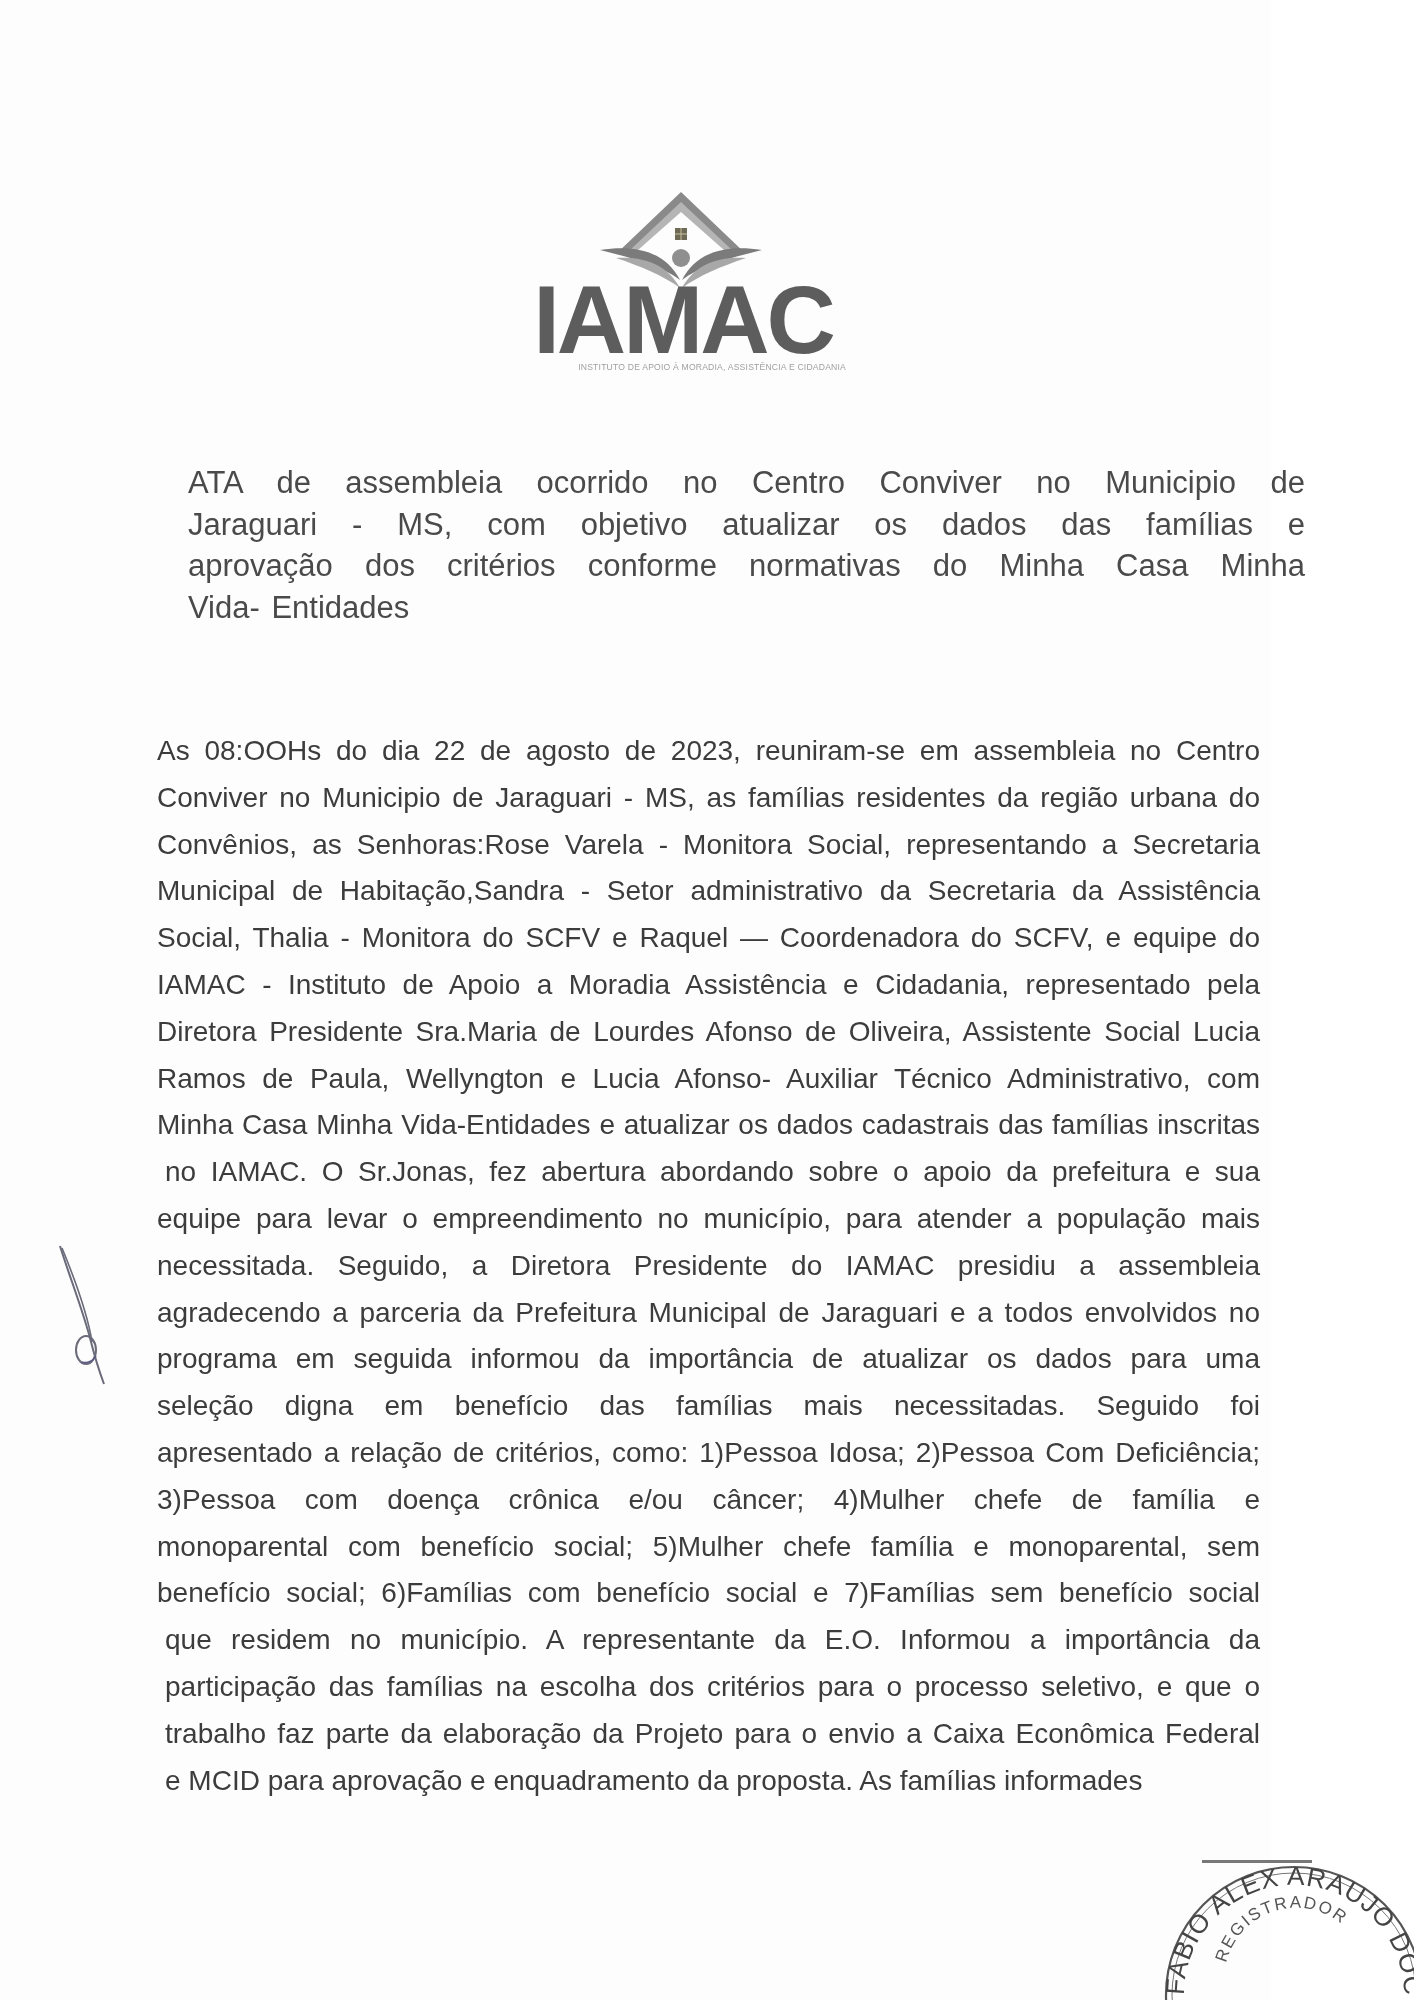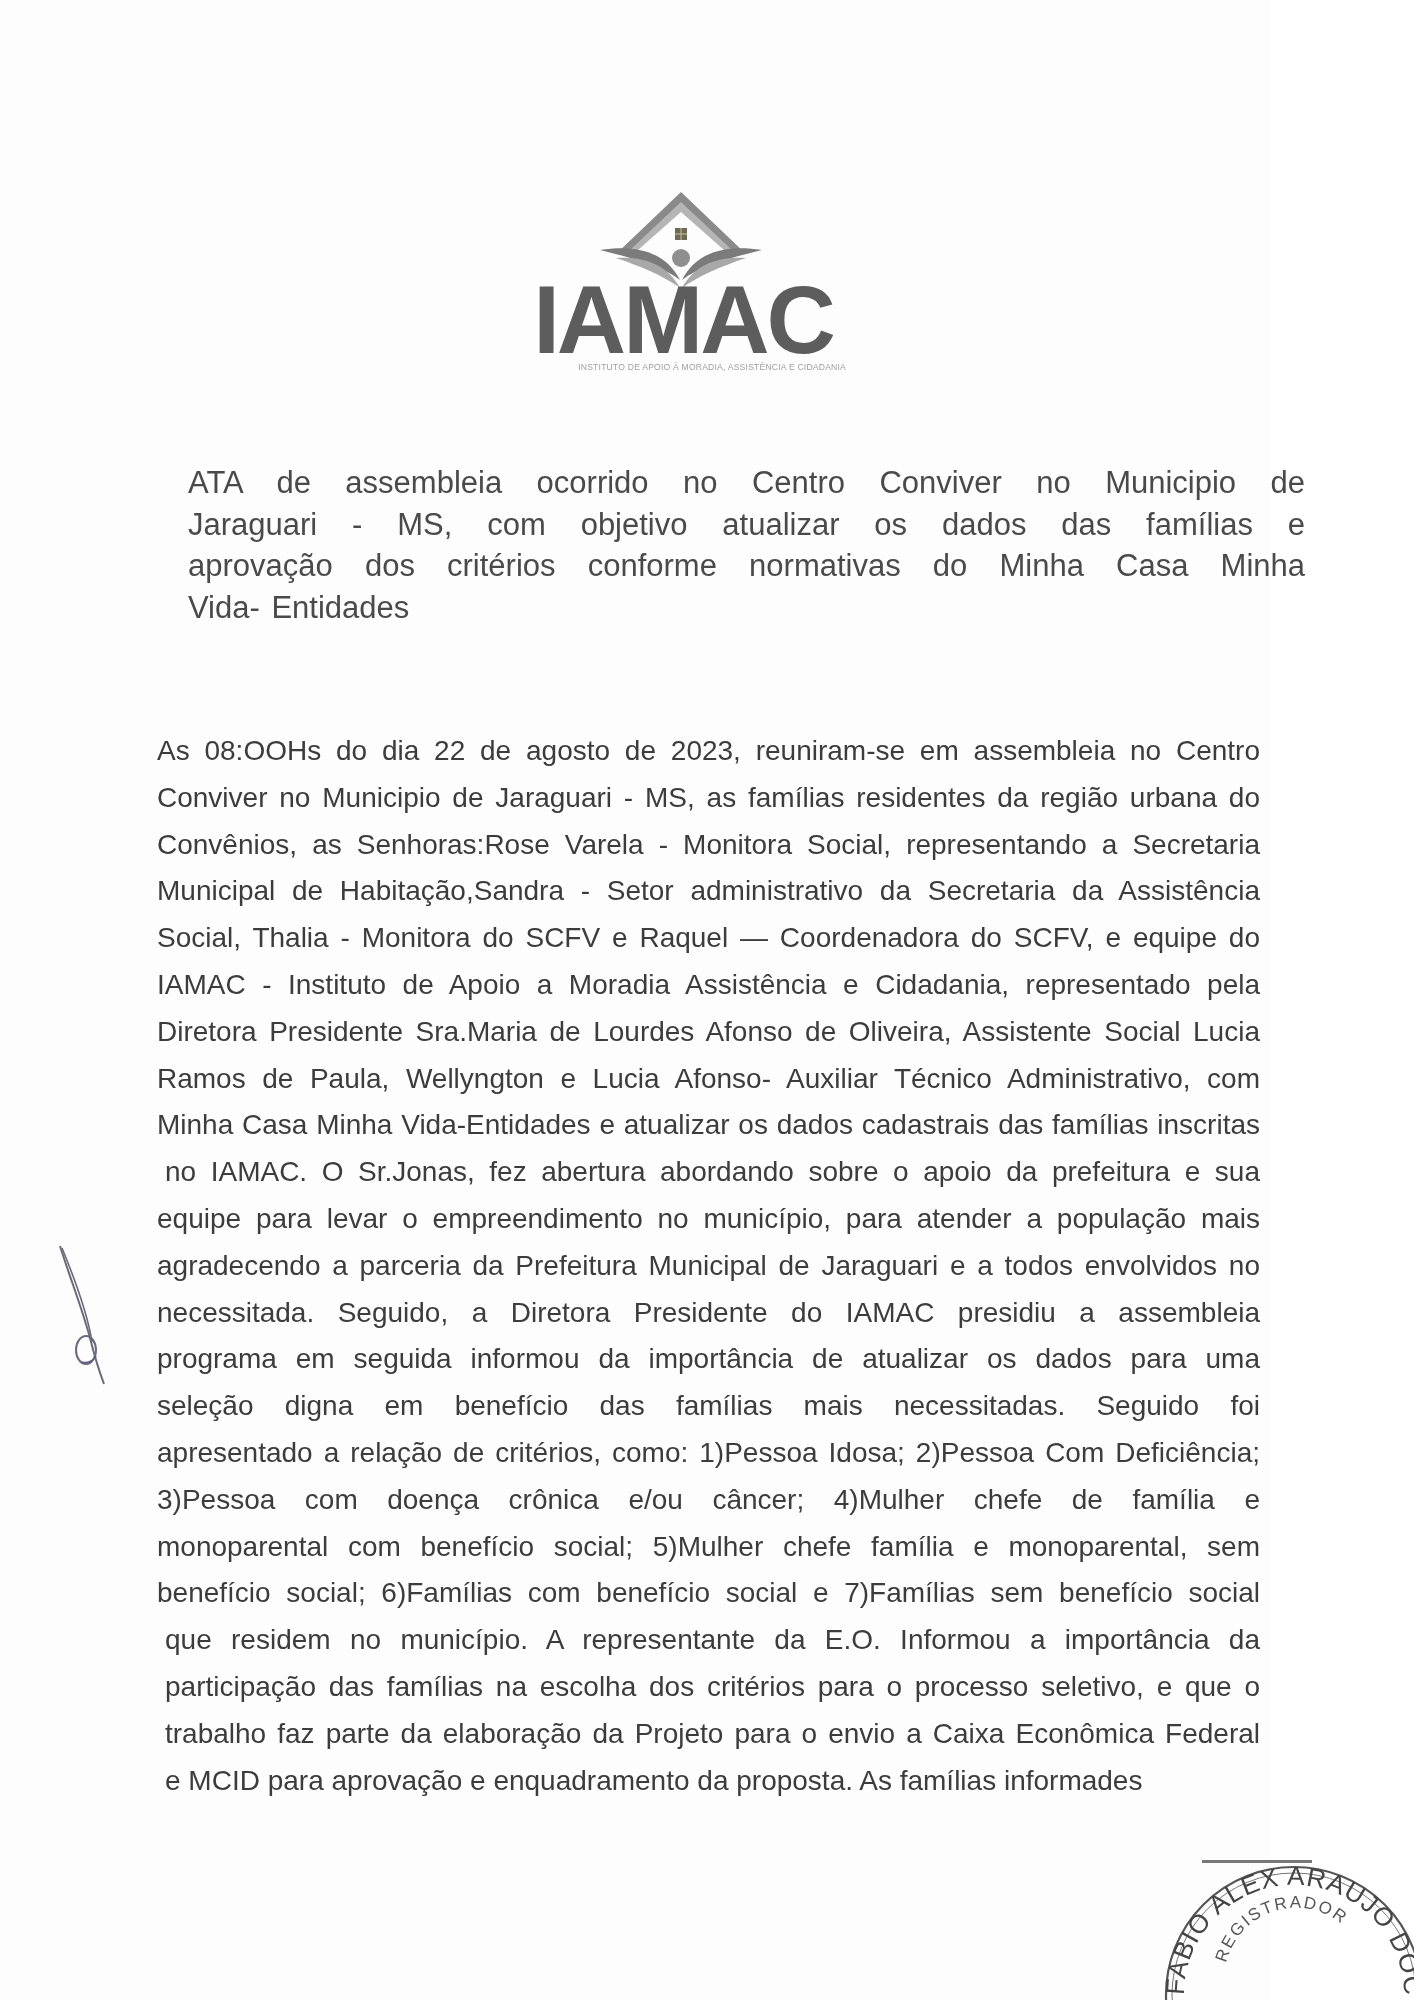--- a/index.html
+++ b/index.html
@@ -198,24 +198,24 @@
       <span class="line">
         <span style="display: block; text-align: justify; text-align-last: justify;">Minha Casa Minha Vida-Entidades e atualizar os dados cadastrais das famílias inscritas</span>
       </span>
       <span class="line">
         <span style="display: block; text-align: justify; text-align-last: justify; margin-left: 8px;">no IAMAC. O Sr.Jonas, fez abertura abordando sobre o apoio da prefeitura e sua</span>
       </span>
       <span class="line">
         <span style="display: block; text-align: justify; text-align-last: justify;">equipe para levar o empreendimento no município, para atender a população mais</span>
       </span>
       <span class="line">
+        <span style="display: block; text-align: justify; text-align-last: justify;">necessitada. Seguido, a Diretora Presidente do IAMAC presidiu a  assembleia</span>
+      </span>
+      <span class="line">
         <span style="display: block; text-align: justify; text-align-last: justify;">agradecendo a parceria da Prefeitura Municipal de Jaraguari e a todos envolvidos no</span>
-      </span>
-      <span class="line">
-        <span style="display: block; text-align: justify; text-align-last: justify;">necessitada. Seguido, a Diretora Presidente do IAMAC presidiu a  assembleia</span>
       </span>
       <span class="line">
         <span style="display: block; text-align: justify; text-align-last: justify;">programa em seguida informou da importância de atualizar os dados para uma</span>
       </span>
       <span class="line">
         <span style="display: block; text-align: justify; text-align-last: justify;">seleção digna em benefício das famílias mais necessitadas. Seguido foi</span>
       </span>
       <span class="line">
         <span style="display: block; text-align: justify; text-align-last: justify;">apresentado a relação de critérios, como: 1)Pessoa Idosa;  2)Pessoa Com Deficiência;</span>
       </span>

